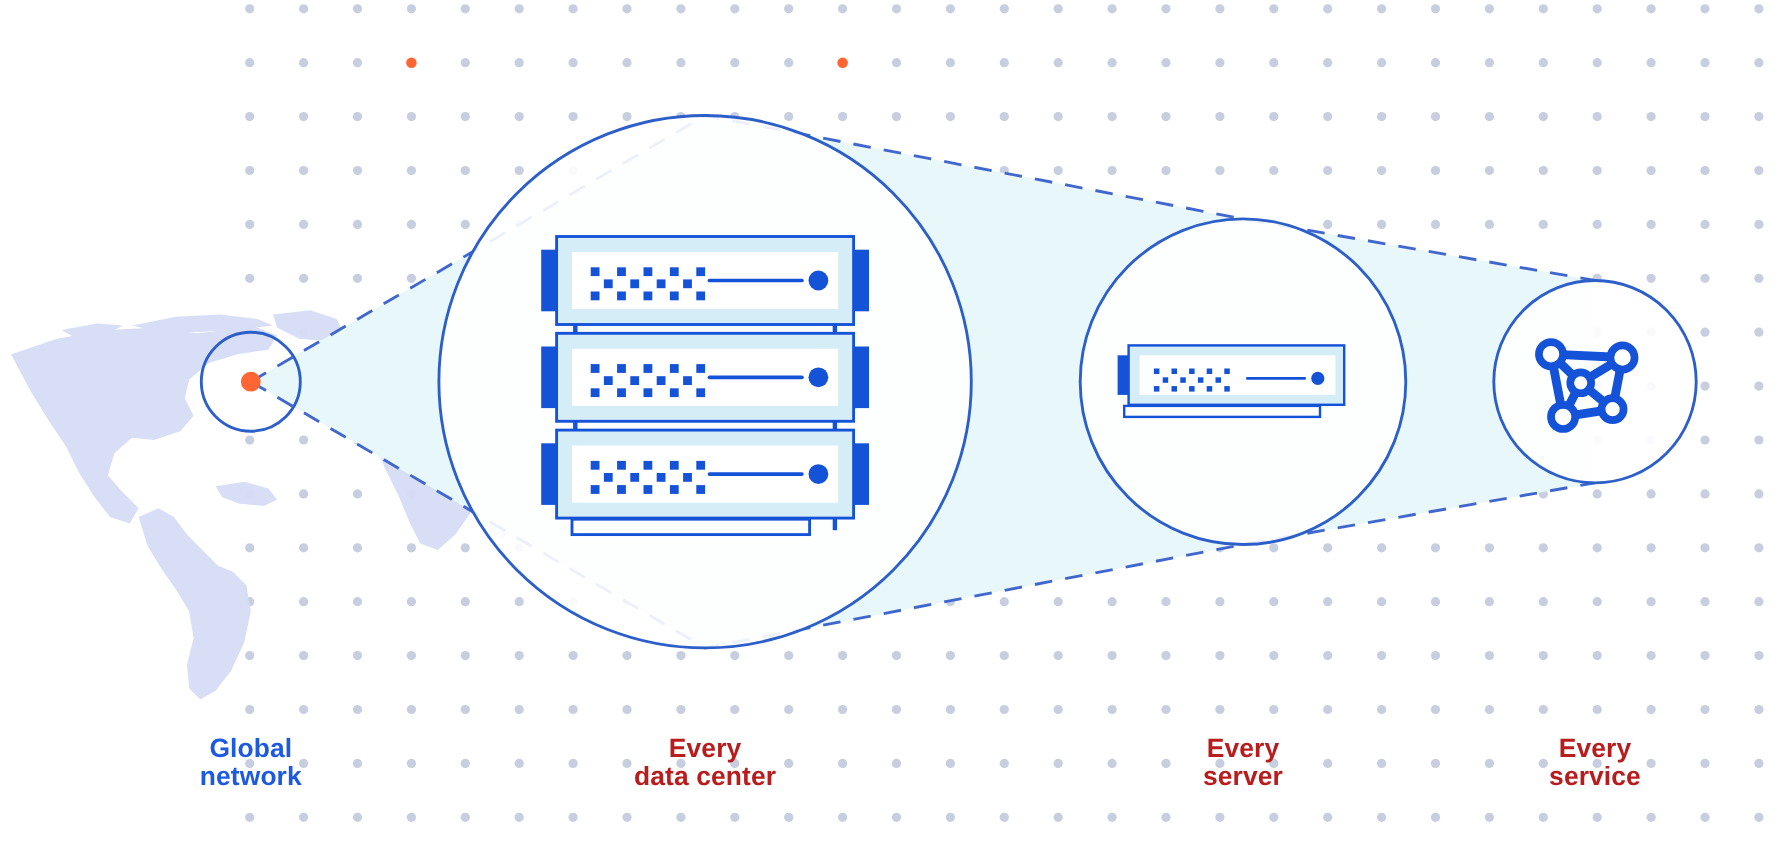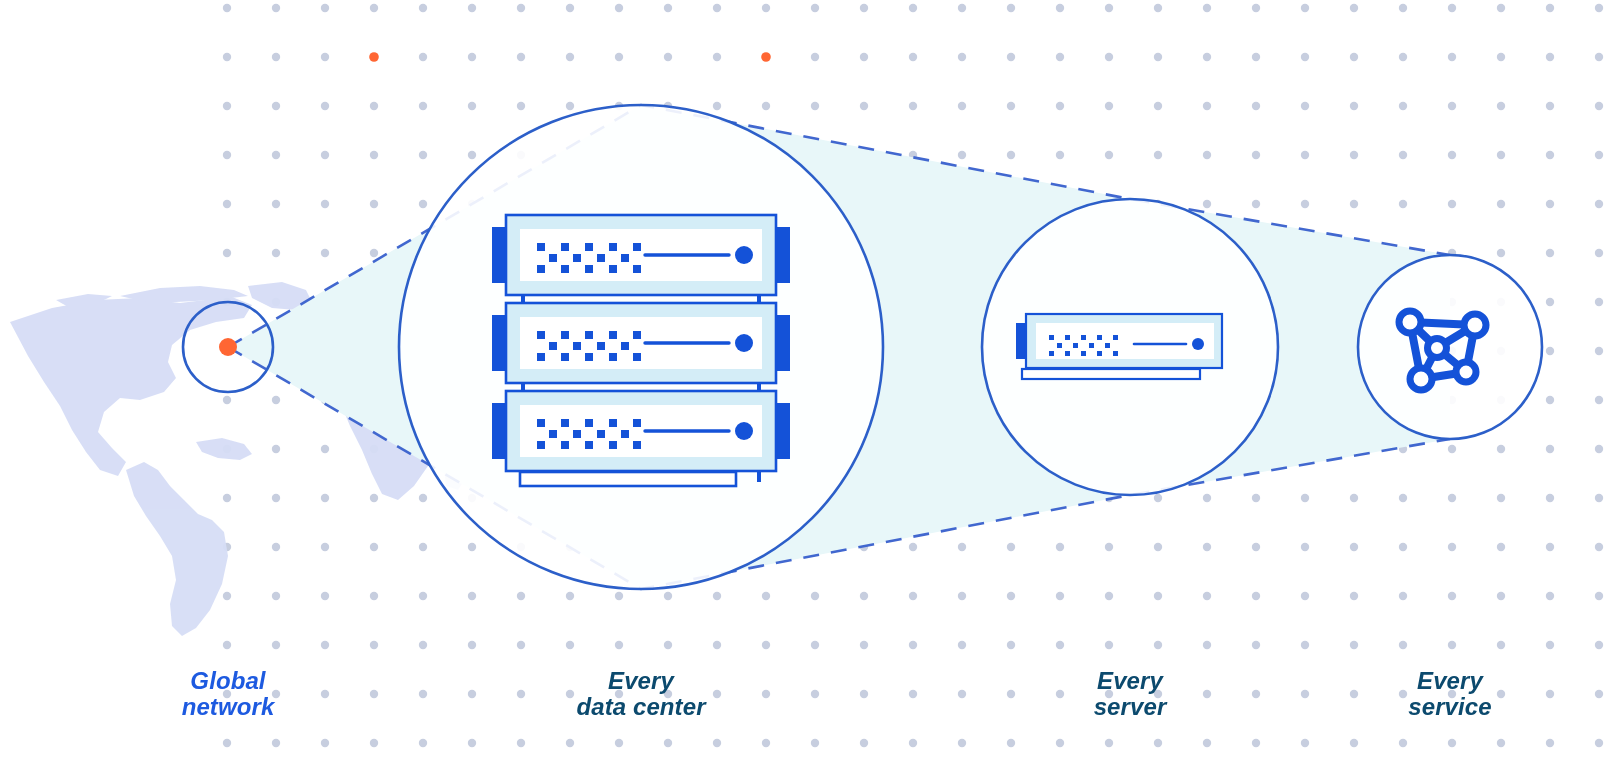--- a/index.html
+++ b/index.html
@@ -24,30 +24,29 @@
     width: 1620px;
     height: 782px;
   }
   .labels {
     position: absolute;
     left: 0;
     top: 0;
     width: 1620px;
     height: 782px;
     pointer-events: none;
-    font-style: italic;
   }
   .caption {
     position: absolute;
     text-align: center;
     font-size: 24px;
     font-weight: 700;
     line-height: 1.08;
     letter-spacing: 0.1px;
-    color: #0c4a6e;
+    color: #b91c1c;
     white-space: pre-line;
   }
   .caption.accent {
     color: #1d5ae0;
   }
 </style>
 </head>
 <body>
 
 <div id="stage">

